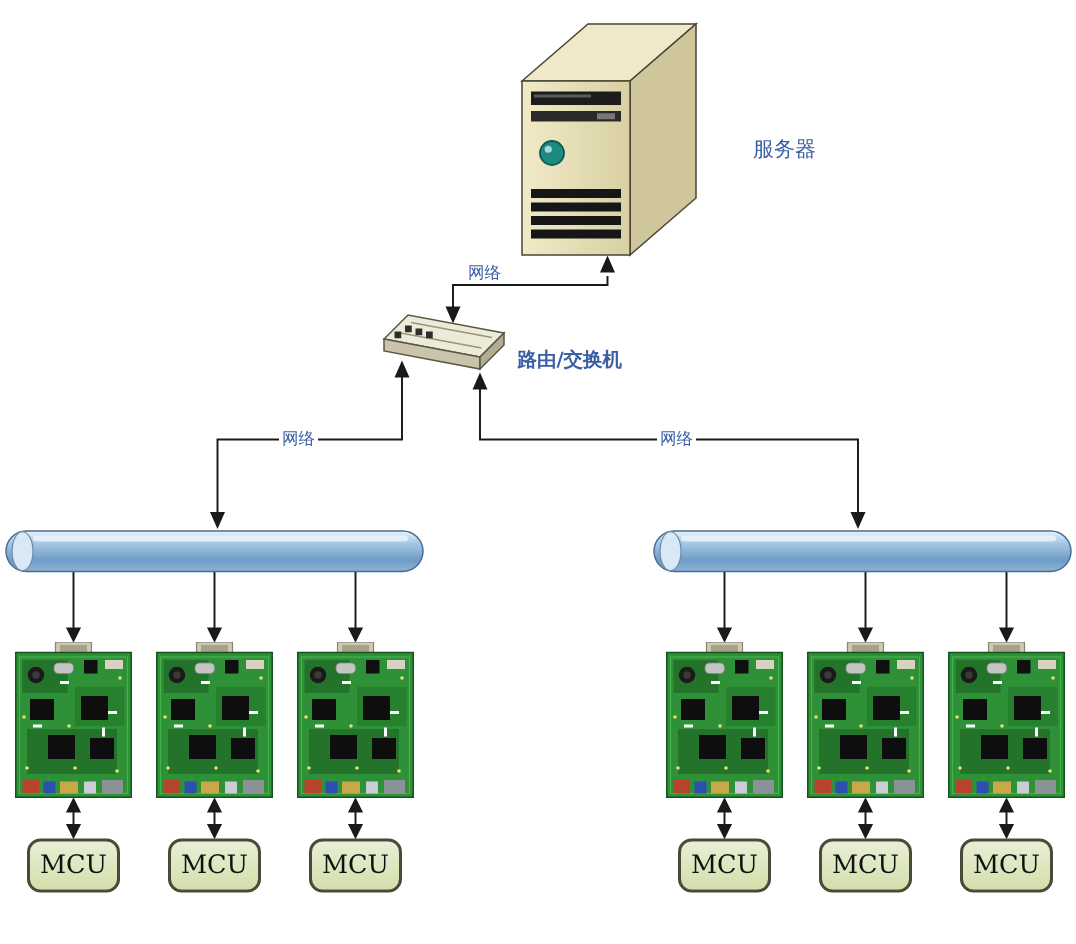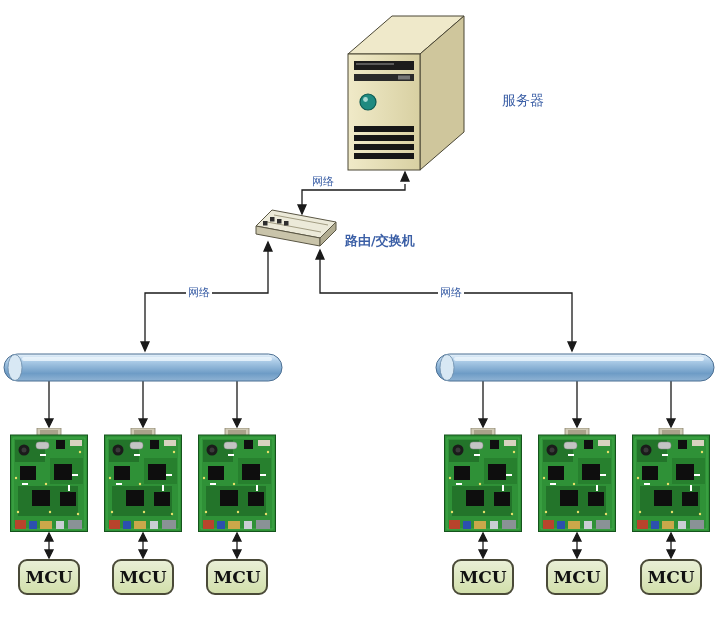--- a/index.html
+++ b/index.html
@@ -35,21 +35,21 @@
     top: 559px;
     width: 62px;
     height: 36px;
     background: linear-gradient(#e9efd6, #d2dfab);
     border: 2px solid #4a4a38;
     border-radius: 9px;
     display: flex;
     align-items: center;
     justify-content: center;
     font-family: "DejaVu Serif", serif;
-    font-weight: bold;
+    font-weight: normal;
     font-size: 17px;
     color: #111111;
     z-index: 3;
     box-sizing: border-box;
   }
   .mcu-1 { left: 18px; }
   .mcu-2 { left: 112px; }
   .mcu-3 { left: 206px; }
   .mcu-4 { left: 452px; }
   .mcu-5 { left: 546px; }

